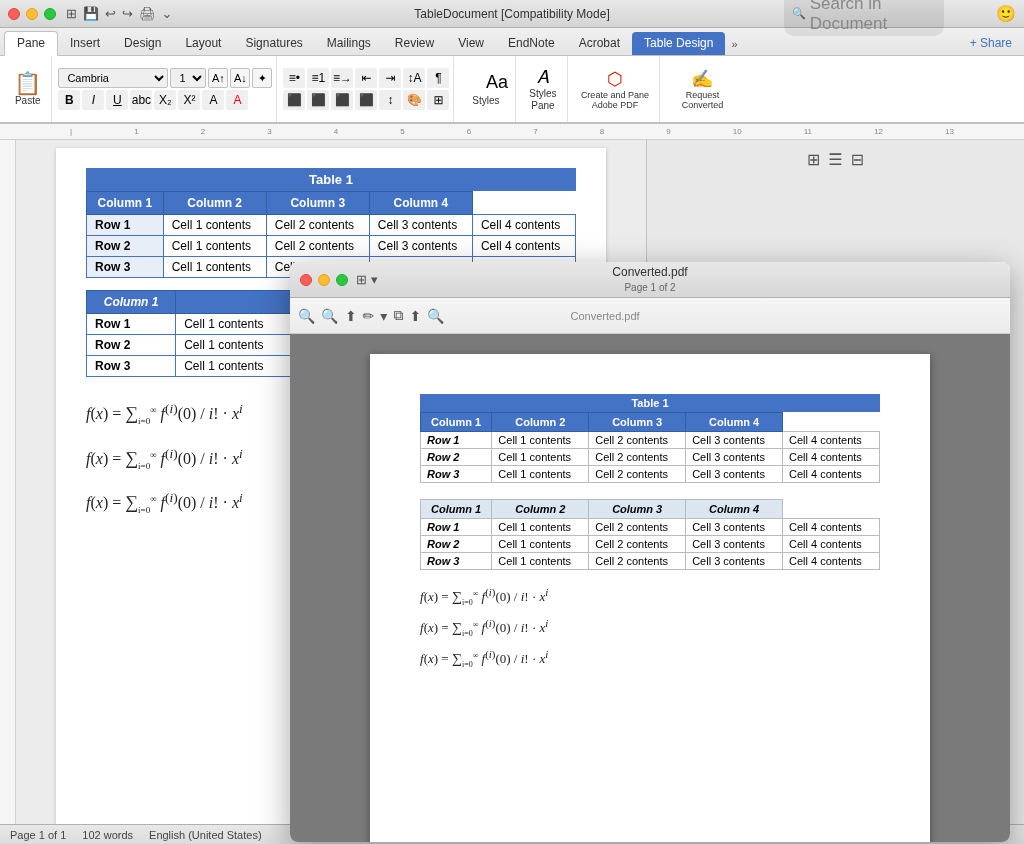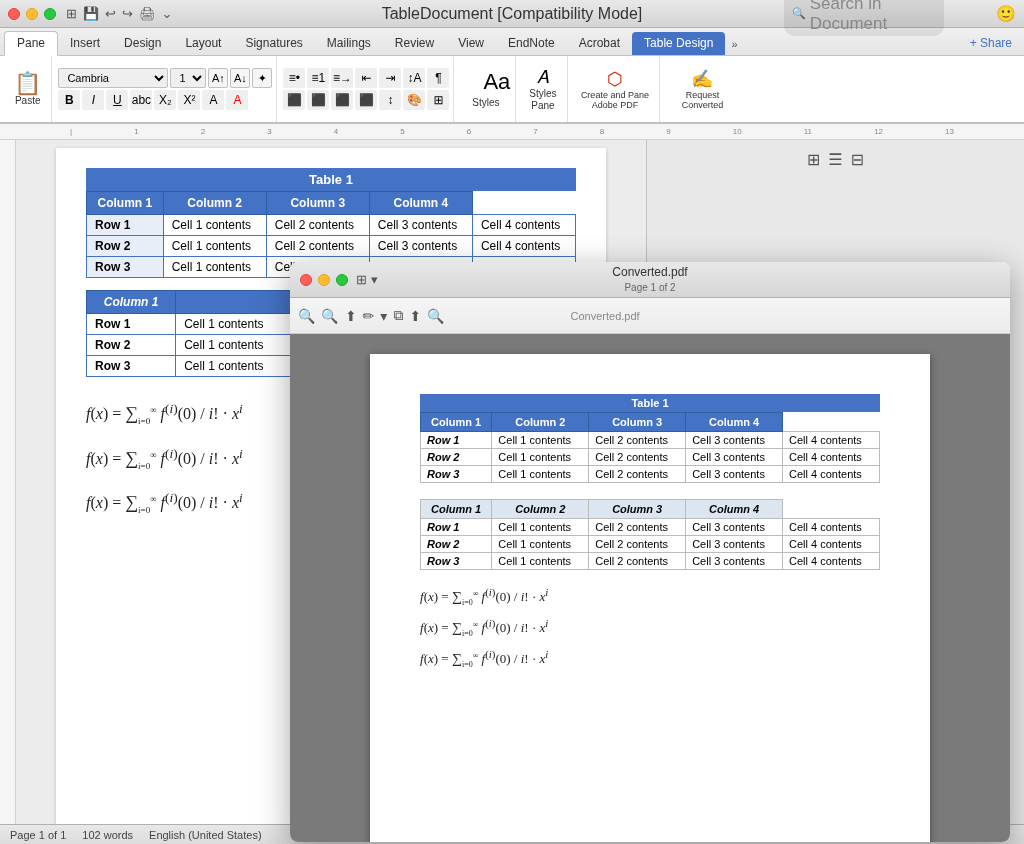--- a/index.html
+++ b/index.html
@@ -15,21 +15,21 @@
       border-bottom: 1px solid #b0b0b0;
       position: relative;
     }
     .traffic-lights { display: flex; gap: 6px; align-items: center; }
     .tl { width: 12px; height: 12px; border-radius: 50%; }
     .tl-close { background: #ff5f57; border: 1px solid #e0443e; }
     .tl-min { background: #ffbd2e; border: 1px solid #dfa123; }
     .tl-max { background: #28c940; border: 1px solid #1aab29; }
     .title-bar-center {
       position: absolute; left: 50%; transform: translateX(-50%);
-      display: flex; align-items: center; gap: 6px; font-size: 16px; color: #333;
+      display: flex; align-items: center; gap: 6px; font-size: 12px; color: #333;
     }
     .title-bar-search {
       position: absolute; right: 80px;
       background: rgba(0,0,0,0.08); border-radius: 10px;
       padding: 2px 24px 2px 8px; font-size: 11px; color: #666;
       display: flex; align-items: center; gap: 4px; width: 160px;
     }
     .title-bar-right { position: absolute; right: 8px; display: flex; align-items: center; gap: 4px; }
 
     
@@ -322,21 +322,21 @@
       <button class="format-btn">⬛</button>
       <button class="format-btn">⬛</button>
       <button class="format-btn">↕</button>
       <button class="format-btn">🎨</button>
       <button class="format-btn">⊞</button>
     </div>
   </div>
 
   <div class="ribbon-section" style="min-width:60px;">
     <div class="styles-area">
-      <div style="font-size:22px;margin-left:22px;">Aa</div>
+      <div style="font-size:18px;margin-left:22px;">Aa</div>
       <div class="styles-pane-label" style="font-size:10px; color:#333;">Styles</div>
     </div>
   </div>
 
   <div class="ribbon-section" style="min-width:50px;">
     <div style="font-size:18px;">𝐴</div>
     <div class="styles-pane-label" style="font-size:10px; color:#333; white-space:pre-line;">Styles
 Pane</div>
   </div>
 

